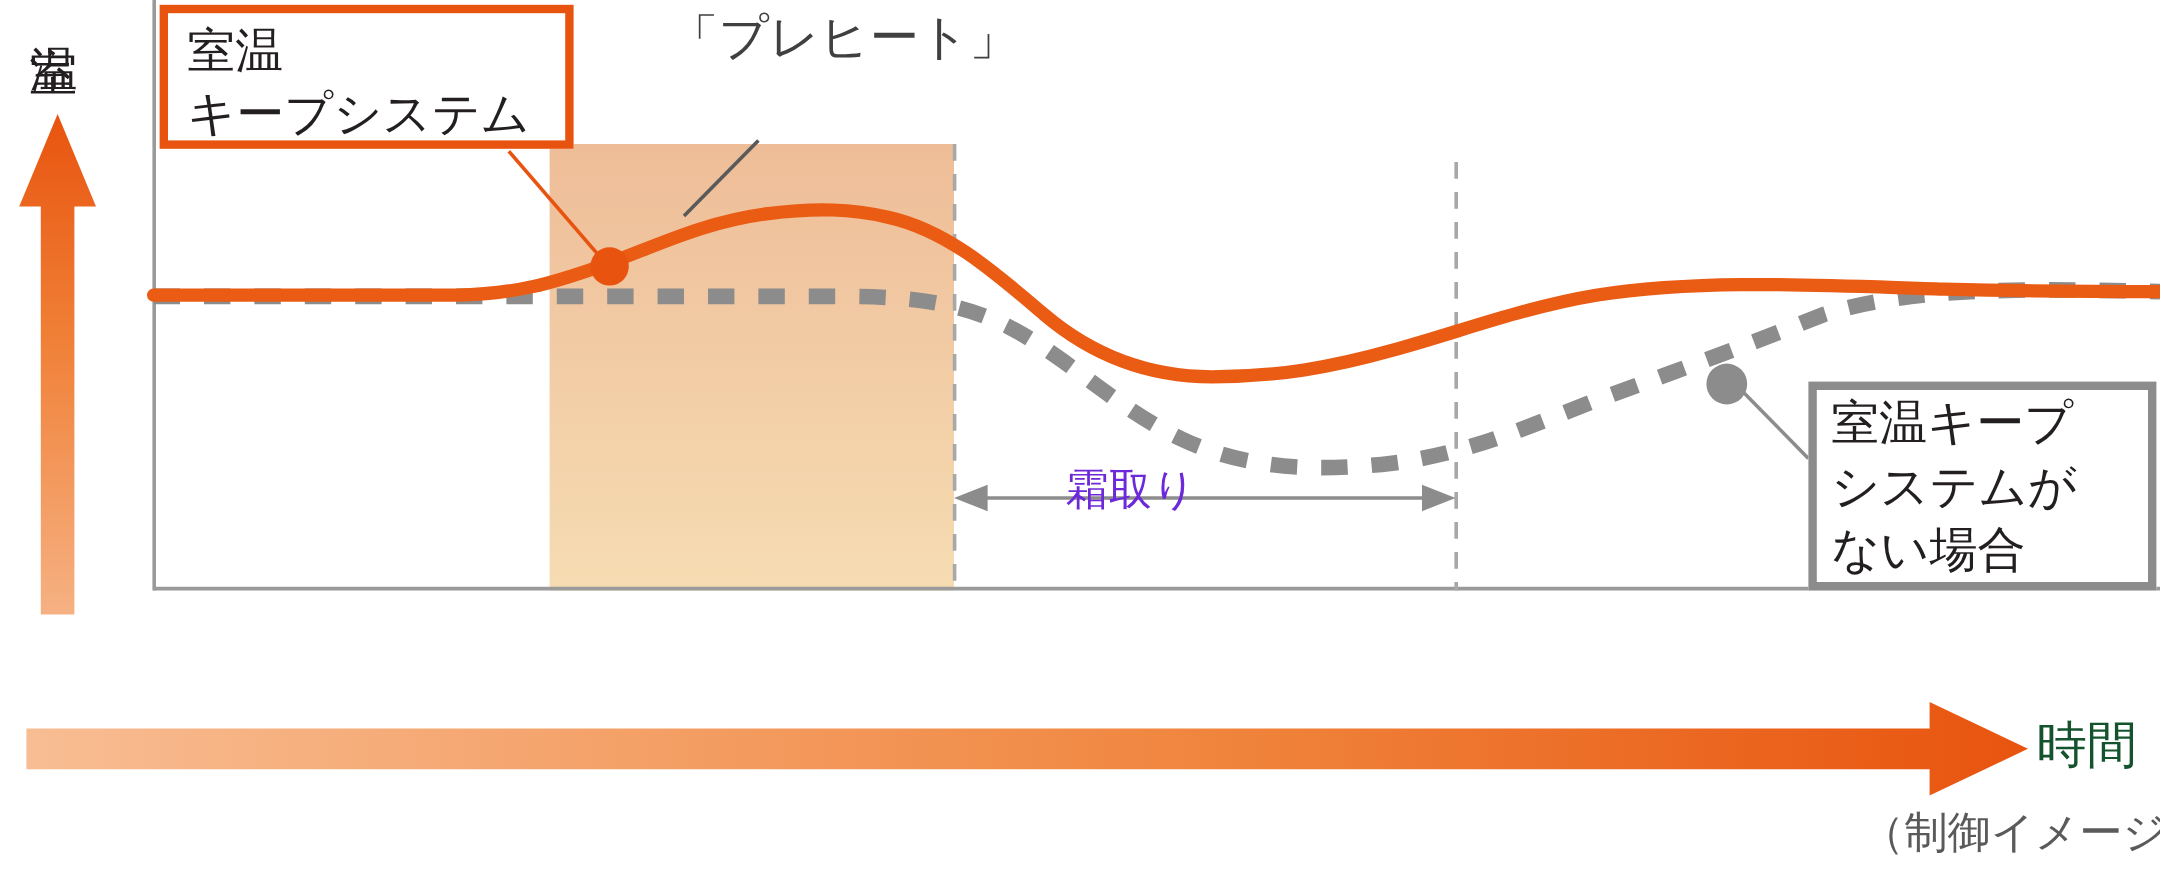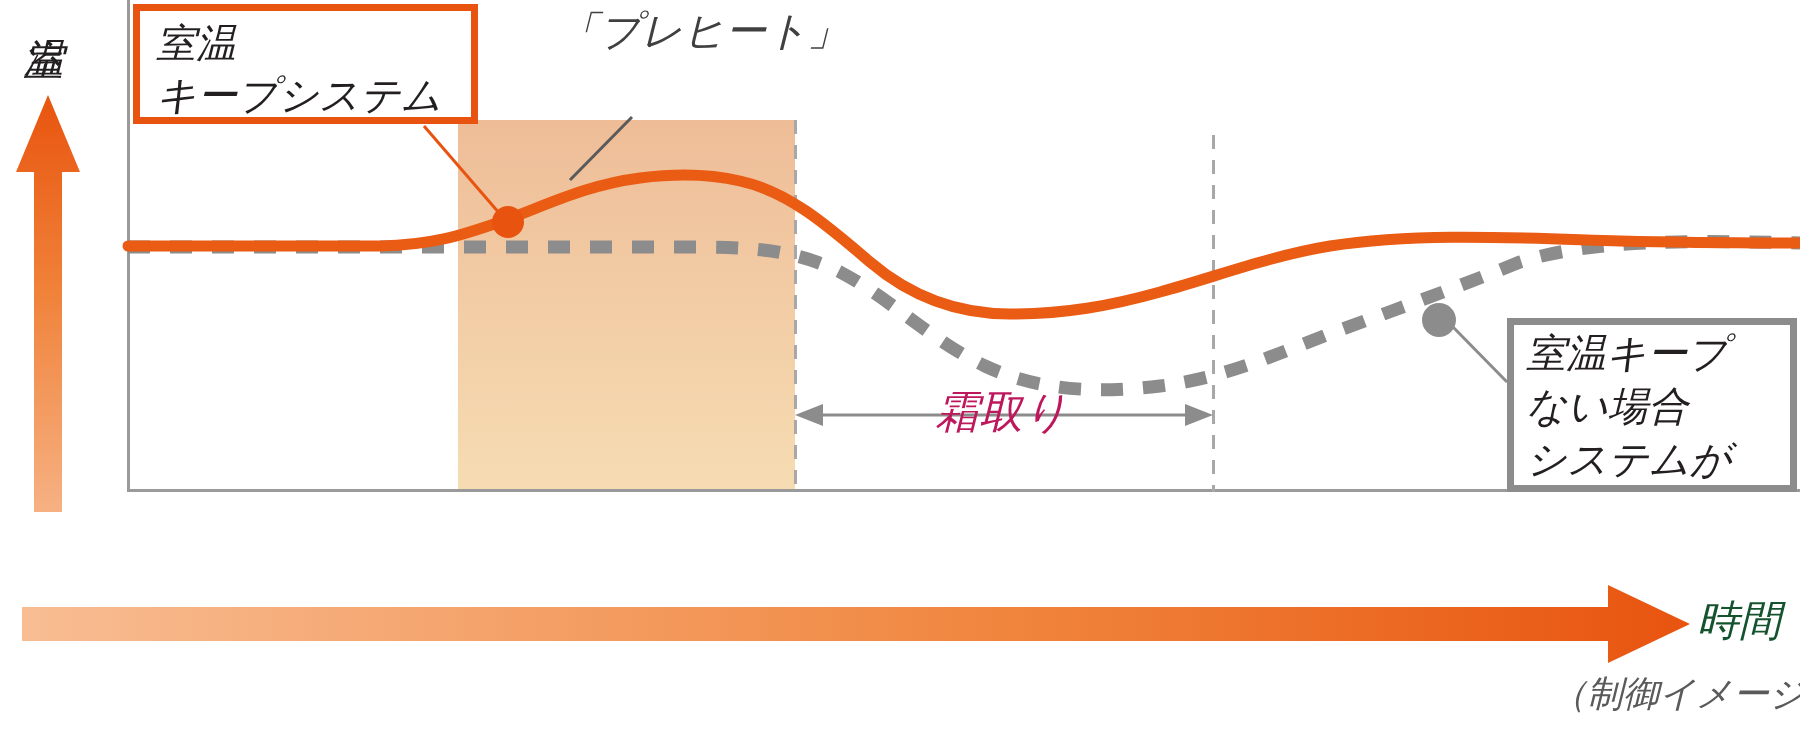--- a/index.html
+++ b/index.html
@@ -12,21 +12,20 @@
     height: 740px;
     font-family: "Liberation Sans", "DejaVu Sans", sans-serif;
     position: relative;
     overflow: hidden;
   }
   #stage {
     position: absolute;
     left: 0; top: 0;
     width: 1800px;
     height: 740px;
-    font-style: italic;
   }
   #bg-svg {
     position: absolute;
     left: 0; top: 0;
     width: 1800px;
     height: 740px;
   }
 
   
   .y-axis-label {
@@ -86,25 +85,25 @@
     top: 4px;
     color: #404040;
     font-size: 41px;
     line-height: 1.32;
     white-space: nowrap;
   }
 
   
   .defrost-label {
     position: absolute;
-    left: 935px;
+    left: 888px;
     top: 390px;
-    font-size: 44px;
+    font-size: 36px;
     line-height: 1;
-    color: #be185d;
+    color: #6d28d9;
     white-space: nowrap;
   }
 
   
   .time-label {
     position: absolute;
     left: 1697px;
     top: 600px;
     font-size: 42px;
     line-height: 1;
@@ -204,21 +203,21 @@
   </div>
 
   <div class="preheat-note">
     <div>「プレヒート」</div>
   </div>
 
   <div class="defrost-label">霜取り</div>
 
   <div class="callout callout-gray">
     <div class="line">室温キープ</div>
+    <div class="line">システムが</div>
     <div class="line">ない場合</div>
-    <div class="line">システムが</div>
   </div>
 
   <div class="time-label">時間</div>
 
   <div class="caption">（制御イメージ）</div>
 
 </div>
 
 </body></html>

